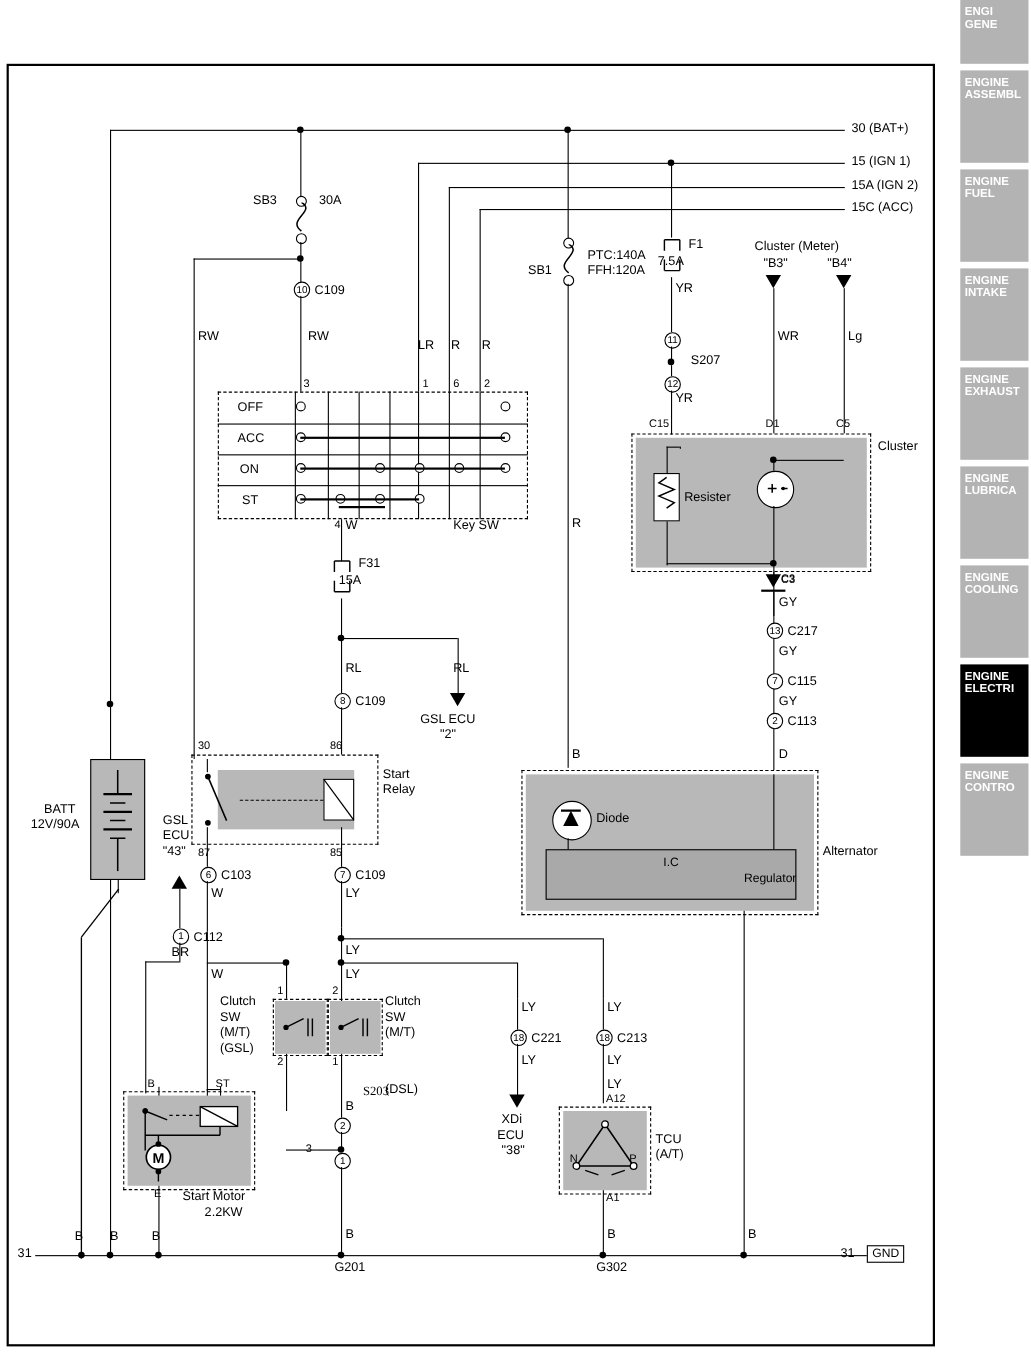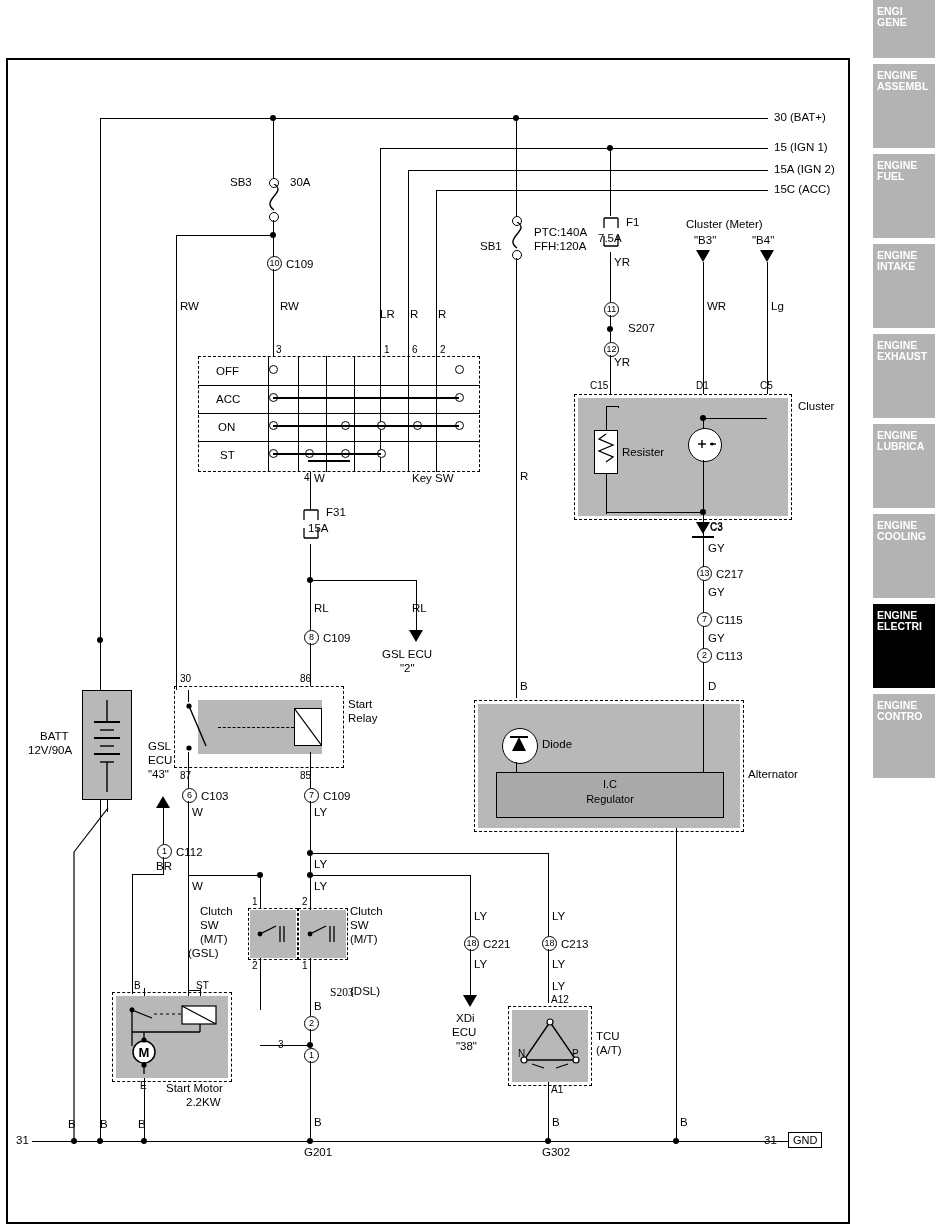--- a/index.html
+++ b/index.html
@@ -282,21 +282,21 @@
       <circle cx="4" cy="16" r="2.4" fill="#000"></circle>
       <line x1="4" y1="16" x2="20" y2="8" stroke="#000" stroke-width="1.3"></line>
       <line x1="24" y1="8" x2="24" y2="24" stroke="#000" stroke-width="1.3"></line>
       <line x1="28" y1="8" x2="28" y2="24" stroke="#000" stroke-width="1.3"></line>
     </svg>
     <div class="lbl sm" style="left:244px;top:836px;">1</div>
     <div class="lbl sm" style="left:244px;top:900px;">2</div>
     <div class="lbl" style="left:192px;top:845px;">Clutch</div>
     <div class="lbl" style="left:192px;top:859px;">SW</div>
     <div class="lbl" style="left:192px;top:873px;">(M/T)</div>
-    <div class="lbl" style="left:180px;top:887px;">(GSL)</div>
+    <div class="lbl" style="left:192px;top:887px;">(GSL)</div>
 
     <div class="dash" style="left:290px;top:848px;width:50px;height:52px;"></div>
     <div class="box gray" style="left:292px;top:850px;width:46px;height:48px;border:none;"></div>
     <svg style="position:absolute;left:298px;top:858px;width:36px;height:32px;">
       <circle cx="4" cy="16" r="2.4" fill="#000"></circle>
       <line x1="4" y1="16" x2="20" y2="8" stroke="#000" stroke-width="1.3"></line>
       <line x1="24" y1="8" x2="24" y2="24" stroke="#000" stroke-width="1.3"></line>
       <line x1="28" y1="8" x2="28" y2="24" stroke="#000" stroke-width="1.3"></line>
     </svg>
     <div class="lbl sm" style="left:294px;top:836px;">2</div>
@@ -467,21 +467,21 @@
 
     <div class="circle" style="left:494px;top:668px;width:34px;height:34px;background:#fff;"></div>
     <svg style="position:absolute;left:494px;top:668px;width:34px;height:34px;">
       <polygon points="10,23 24,23 17,9" fill="#000"></polygon>
       <line x1="8" y1="9" x2="26" y2="9" stroke="#000" stroke-width="2"></line>
     </svg>
     <div class="lbl" style="left:534px;top:678px;">Diode</div>
 
     <div class="box" style="left:488px;top:712px;width:228px;height:46px;background:#a9a9a9;"></div>
     <div class="ctr" style="left:488px;top:718px;width:228px;text-align:center;">I.C</div>
-    <div class="ctr" style="left:488px;top:733px;width:228px;">Regulator</div>
+    <div class="ctr" style="left:488px;top:733px;width:228px;text-align:right;">Regulator</div>
     <div class="v" style="left:508px;top:702px;height:10px;"></div>
     <div class="v" style="left:695px;top:644px;height:68px;"></div>
 
     <div class="v" style="left:668px;top:768px;height:312px;"></div>
     <div class="lbl" style="left:672px;top:1056px;">B</div>
 
     <div class="v" style="left:462px;top:848px;height:28px;"></div>
     <div class="lbl" style="left:466px;top:850px;">LY</div>
     <div class="conn" style="left:456px;top:876px;">18</div>
     <div class="lbl" style="left:475px;top:878px;text-align:center;">C221</div>

